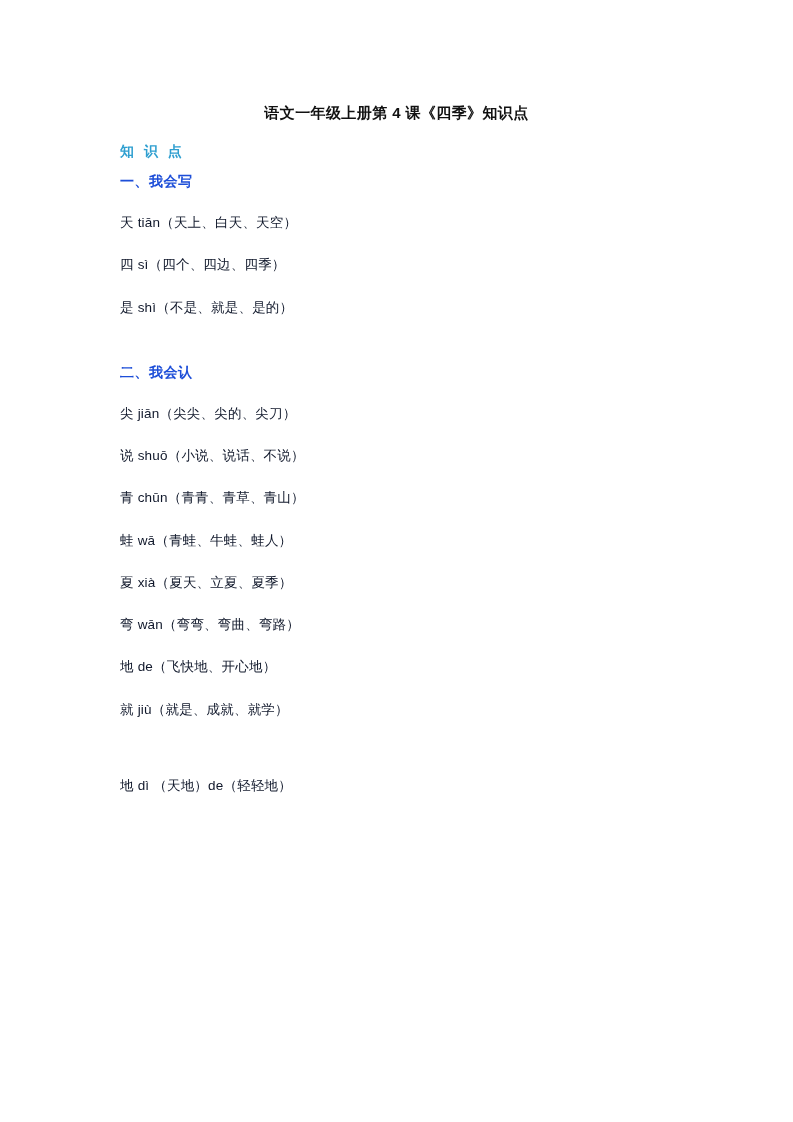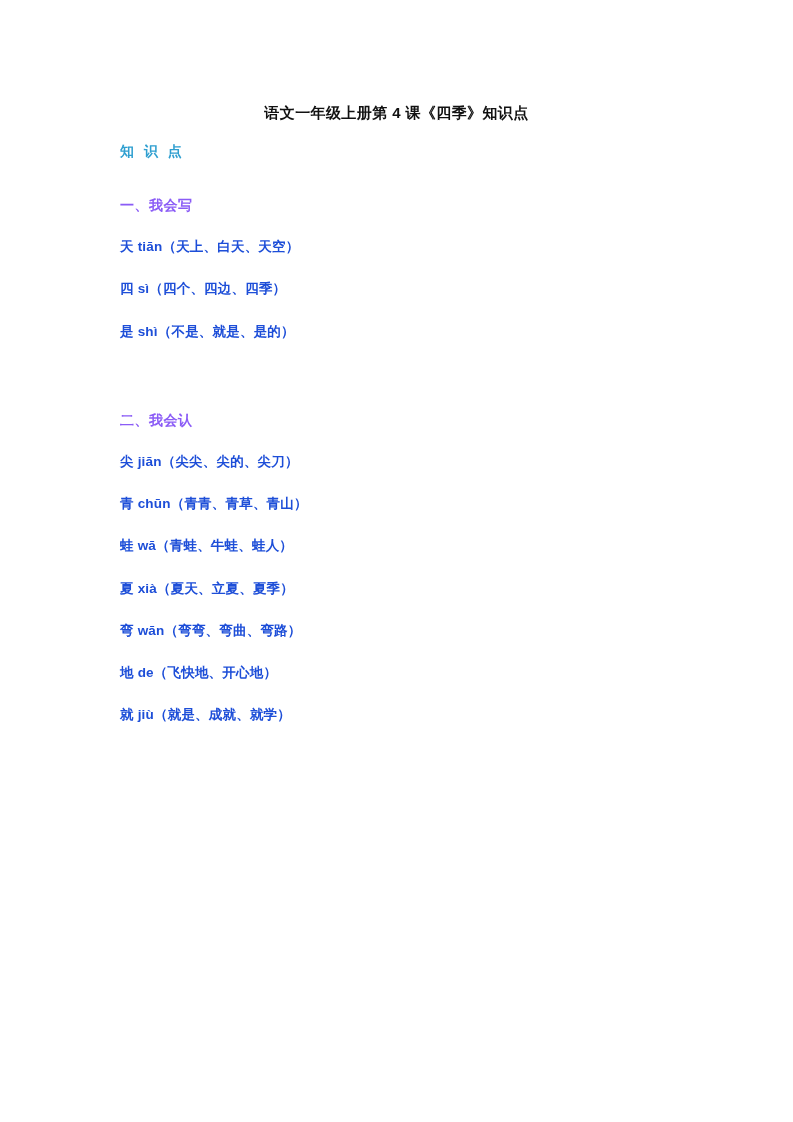--- a/index.html
+++ b/index.html
@@ -31,33 +31,32 @@
     color: #111111;
   }
   .section-heading {
     margin-top: 20px;
     font-size: 14px;
     font-weight: bold;
     color: #2f9fd0;
     letter-spacing: 3px;
   }
   .sub-heading {
-    margin-top: 36px;
+    margin-top: 12px;
     font-size: 14px;
     font-weight: bold;
-    color: #8b5cf6;
+    color: #1d4ed8;
     letter-spacing: 0.5px;
   }
   .entry {
     margin-top: 22px;
     font-size: 13.5px;
     line-height: 1.5;
-    color: #1d4ed8;
+    color: #0f172a;
     letter-spacing: 0.2px;
-    font-weight: bold;
   }
   .block-gap {
     height: 34px;
   }
 </style>
 </head>
 <body>
 
 <div class="page">
 
@@ -67,23 +66,25 @@
 
   <div class="sub-heading">一、我会写</div>
   <div class="entry">天 tiān（天上、白天、天空）</div>
   <div class="entry">四 sì（四个、四边、四季）</div>
   <div class="entry">是 shì（不是、就是、是的）</div>
 
   <div class="block-gap"></div>
 
   <div class="sub-heading">二、我会认</div>
   <div class="entry">尖 jiān（尖尖、尖的、尖刀）</div>
+  <div class="entry">说 shuō（小说、说话、不说）</div>
   <div class="entry">青 chūn（青青、青草、青山）</div>
   <div class="entry">蛙 wā（青蛙、牛蛙、蛙人）</div>
   <div class="entry">夏 xià（夏天、立夏、夏季）</div>
   <div class="entry">弯 wān（弯弯、弯曲、弯路）</div>
   <div class="entry">地 de（飞快地、开心地）</div>
   <div class="entry">就 jiù（就是、成就、就学）</div>
 
   <div class="block-gap"></div>
 
+  <div class="entry">地 dì （天地）de（轻轻地）</div>
 
 </div>
 
 </body></html>

